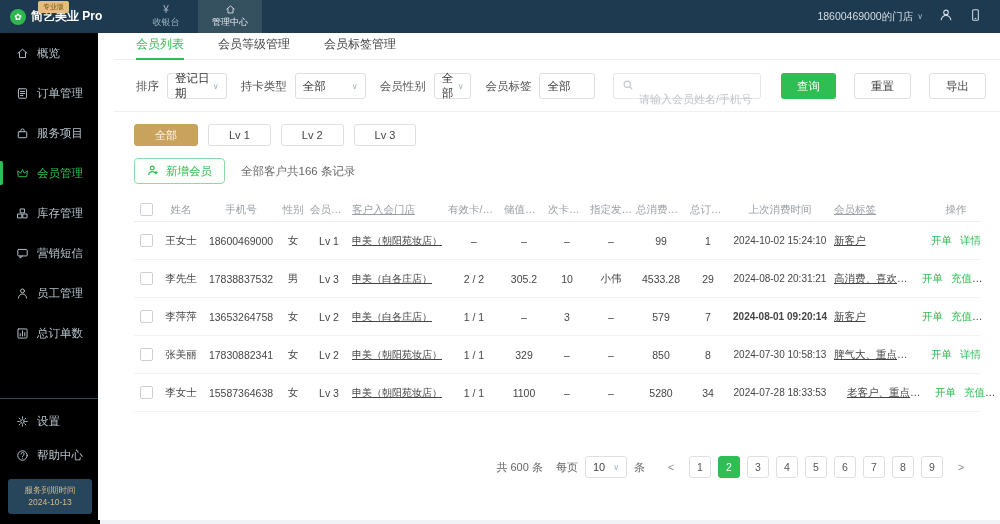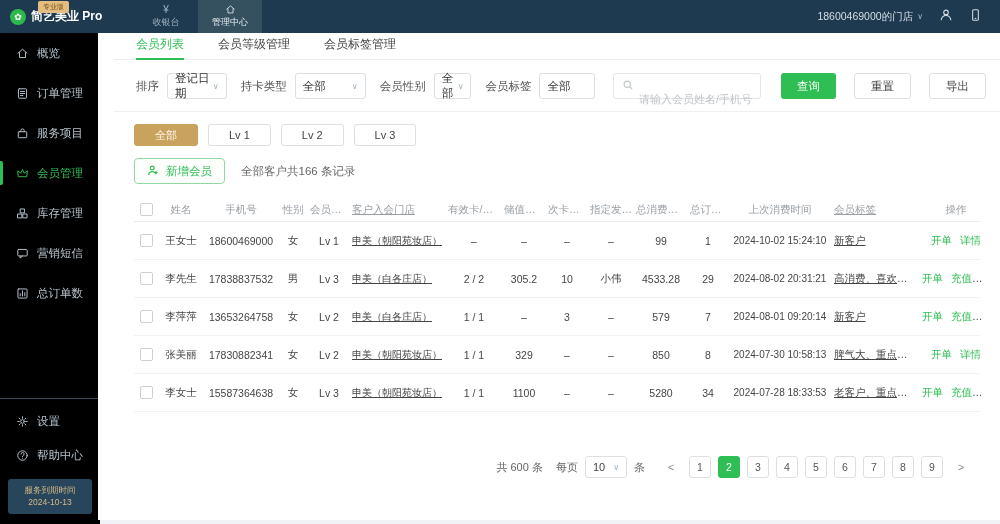--- a/index.html
+++ b/index.html
@@ -201,20 +201,29 @@
             <svg width="13" height="13" viewBox="0 0 16 16" fill="none" stroke="currentColor" stroke-width="1.2" stroke-linejoin="round" stroke-linecap="round">
               <rect x="2.2" y="3" width="11.6" height="8" rx="1"></rect>
               <path d="M5 11 V13.6 L8 11"></path>
             </svg>
           </span>
                  <span>营销短信</span>
         </div>
         <div class="side-item">
           <span style="display:flex">
             <svg width="13" height="13" viewBox="0 0 16 16" fill="none" stroke="currentColor" stroke-width="1.2" stroke-linejoin="round" stroke-linecap="round">
+              <circle cx="8" cy="4.8" r="2.4"></circle>
+              <path d="M3 13.6 a5 5 0 0 1 10 0"></path>
+            </svg>
+          </span>
+                 <span>员工管理</span>
+        </div>
+        <div class="side-item">
+          <span style="display:flex">
+            <svg width="13" height="13" viewBox="0 0 16 16" fill="none" stroke="currentColor" stroke-width="1.2" stroke-linejoin="round" stroke-linecap="round">
               <rect x="2.4" y="2.4" width="11.2" height="11.2" rx="1"></rect>
               <path d="M5.2 11 V8.2 M8 11 V4.8 M10.8 11 V7"></path>
             </svg>
           </span>
                  <span>总订单数</span>
         </div>
       </div>
     <div class="side-spacer"></div>
     <div class="side-divider"></div>
     <div id="side-bottom">
@@ -373,21 +382,21 @@
           <div class="td " style="flex:0 0 74px;">13653264758</div>
           <div class="td " style="flex:0 0 30px;">女</div>
           <div class="td " style="flex:0 0 42px;">Lv 2</div>
           <div class="td left" style="flex:0 0 96px;font-size:10px;">申美（白各庄店）</div>
           <div class="td " style="flex:0 0 56px;">1 / 1</div>
           <div class="td " style="flex:0 0 44px;">–</div>
           <div class="td " style="flex:0 0 42px;">3</div>
           <div class="td " style="flex:0 0 46px;">–</div>
           <div class="td " style="flex:0 0 54px;">579</div>
           <div class="td " style="flex:0 0 40px;">7</div>
-          <div class="td " style="flex:0 0 104px;font-size:10px;">2024-08-01 09:20:14</div>
+          <div class="td " style="flex:0 0 104px;font-size:10px;font-weight:bold;">2024-08-01 09:20:14</div>
           <div class="td left" style="flex:0 0 84px;">新客户</div>
           <div class="td" style="flex:0 0 80px"><span class="link">开单</span><span class="link">充值</span><span class="link">详情</span></div>
         </div>
         <div class="tr body-row">
           <div class="td" style="flex:0 0 24px">
             <div class="cbx"></div>
           </div>
           <div class="td " style="flex:0 0 46px;">张美丽</div>
           <div class="td " style="flex:0 0 74px;">17830882341</div>
           <div class="td " style="flex:0 0 30px;">女</div>
@@ -412,21 +421,21 @@
           <div class="td " style="flex:0 0 30px;">女</div>
           <div class="td " style="flex:0 0 42px;">Lv 3</div>
           <div class="td left" style="flex:0 0 96px;font-size:10px;">申美（朝阳苑妆店）</div>
           <div class="td " style="flex:0 0 56px;">1 / 1</div>
           <div class="td " style="flex:0 0 44px;">1100</div>
           <div class="td " style="flex:0 0 42px;">–</div>
           <div class="td " style="flex:0 0 46px;">–</div>
           <div class="td " style="flex:0 0 54px;">5280</div>
           <div class="td " style="flex:0 0 40px;">34</div>
           <div class="td " style="flex:0 0 104px;font-size:10px;">2024-07-28 18:33:53</div>
-          <div class="td left" style="flex:0 0 84px;">老客户、重点关注</div>
+          <div class="td left" style="flex:0 0 84px;margin-left:13px;">老客户、重点关注</div>
           <div class="td" style="flex:0 0 80px"><span class="link">开单</span><span class="link">充值</span><span class="link">详情</span></div>
         </div>
       </div>
 
     <div class="pagination">
       <span class="pg-total">共 600 条</span>
       <span>每页</span>
       <div class="pg-size">
         <span>10</span>
         <span class="caret">∨</span>

